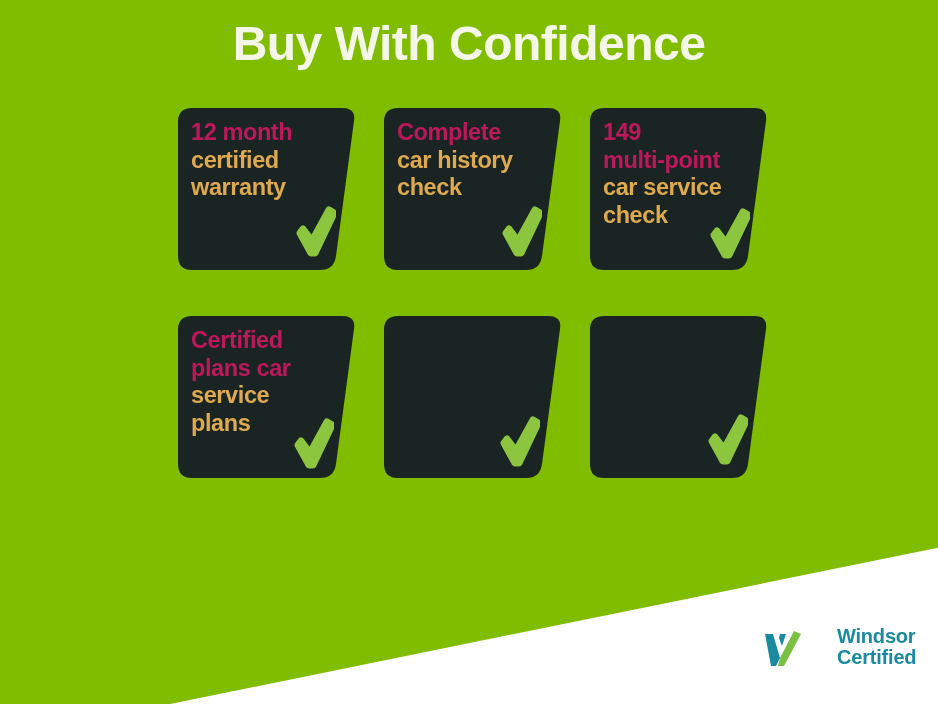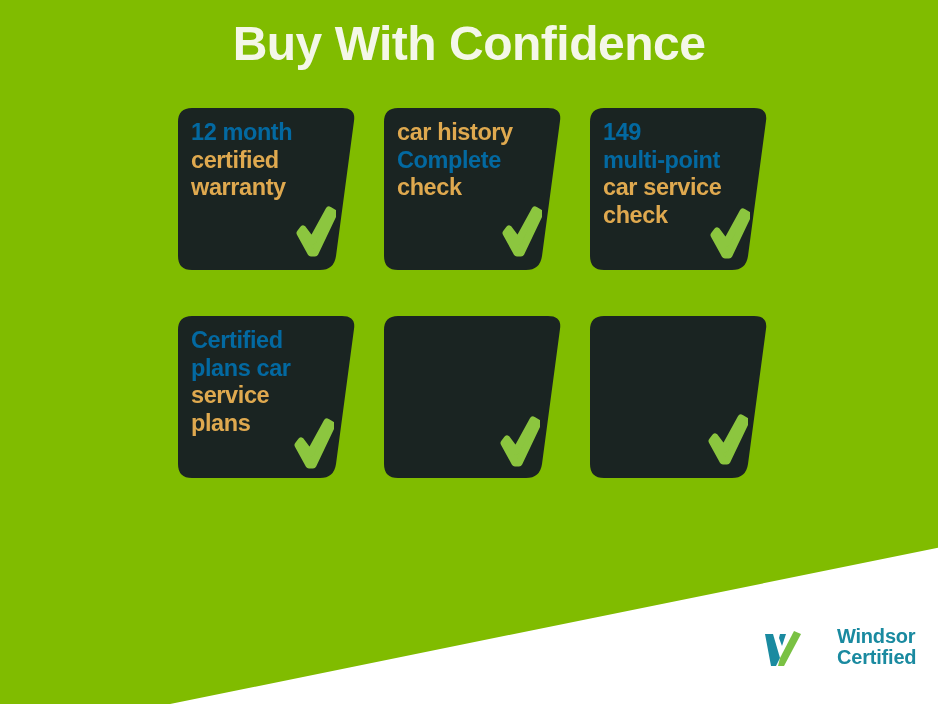--- a/index.html
+++ b/index.html
@@ -81,21 +81,21 @@
     z-index: 2;
   }
 
   .card .line {
     font-size: 23.5px;
     font-weight: bold;
     line-height: 1.18;
     letter-spacing: -0.4px;
     white-space: nowrap;
   }
-  .card .line.w { color: #0369a1; }
+  .card .line.w { color: #be185d; }
   .card .line.t { color: #dfa94f; }
 
   .tick {
     position: absolute;
     z-index: 3;
     width: 40px;
     height: 52px;
   }
 
   
@@ -150,22 +150,22 @@
       <svg class="tick" style="left:118px; top:98px;" viewBox="0 0 40 52">
         <path d="M4,27 L7,23 L16,35 L33,4 L38,7 L19,47 L15,47 Z" fill="#8cc63f" stroke="#8cc63f" stroke-width="7" stroke-linejoin="round" stroke-linecap="round"></path>
       </svg>
     </div>
 
     <div class="card col1 row0">
       <svg class="shape" viewBox="0 0 178 162" preserveAspectRatio="none">
         <path d="M14,0 L164,0 Q178,0 176,13 L158,148 Q156,162 142,162 L14,162 Q0,162 0,148 L0,14 Q0,0 14,0 Z" fill="#1a2422"></path>
       </svg>
       <div class="content">
+        <div class="line w">Complete</div>
         <div class="line t">car history</div>
-        <div class="line w">Complete</div>
         <div class="line t">check</div>
       </div>
       <svg class="tick" style="left:118px; top:98px;" viewBox="0 0 40 52">
         <path d="M4,27 L7,23 L16,35 L33,4 L38,7 L19,47 L15,47 Z" fill="#8cc63f" stroke="#8cc63f" stroke-width="7" stroke-linejoin="round" stroke-linecap="round"></path>
       </svg>
     </div>
 
     <div class="card col2 row0">
       <svg class="shape" viewBox="0 0 178 162" preserveAspectRatio="none">
         <path d="M14,0 L164,0 Q178,0 176,13 L158,148 Q156,162 142,162 L14,162 Q0,162 0,148 L0,14 Q0,0 14,0 Z" fill="#1a2422"></path>

